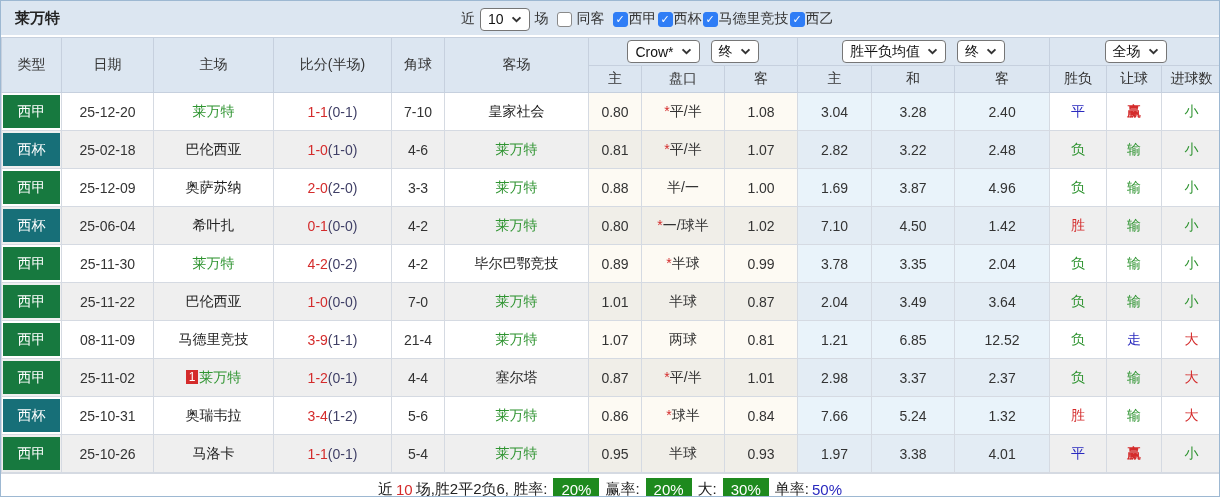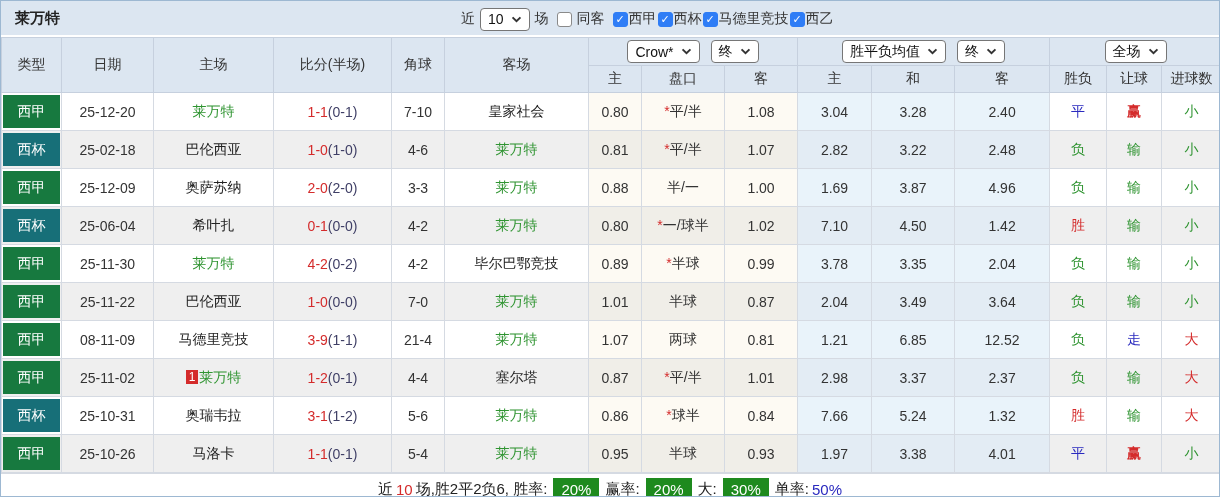--- a/index.html
+++ b/index.html
@@ -321,21 +321,21 @@
     <td><span class="c-green">负</span></td>
     <td class="let-cell"><span class="c-green">输</span></td>
     <td><span class="c-red">大</span></td>
   </tr>
         <tr class="odd">
     <td class="type-cell">
             <div class="type-badge type-cup">西杯</div>
           </td>
     <td>25-10-31</td>
     <td><span class="team home-name">奥瑞韦拉</span></td>
-    <td><span class="ft">3-1</span><span class="ht">(1-2)</span></td>
+    <td><span class="ft">3-4</span><span class="ht">(1-2)</span></td>
     <td>5-6</td>
     <td><span class="team away-name levante">莱万特</span></td>
     <td class="col-ah">0.86</td>
     <td class="col-ah"><span class="star">*</span><span>球半</span></td>
     <td class="col-ah">0.84</td>
     <td class="col-eu">7.66</td>
     <td class="col-eu">5.24</td>
     <td class="col-eu">1.32</td>
     <td><span class="c-red">胜</span></td>
     <td class="let-cell"><span class="c-green">输</span></td>

